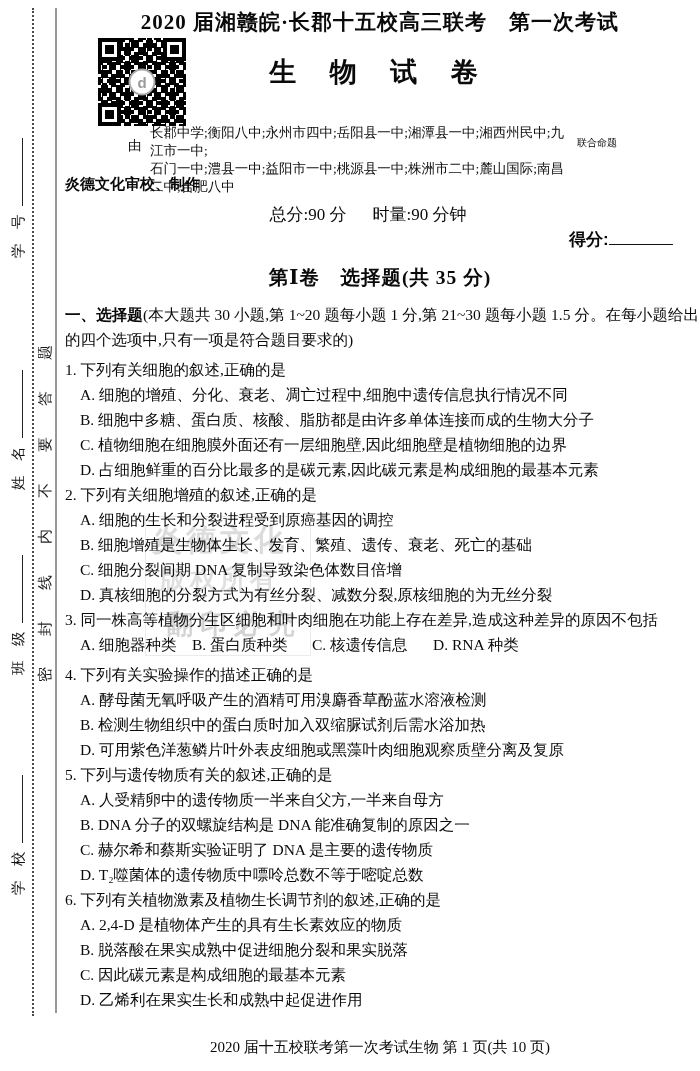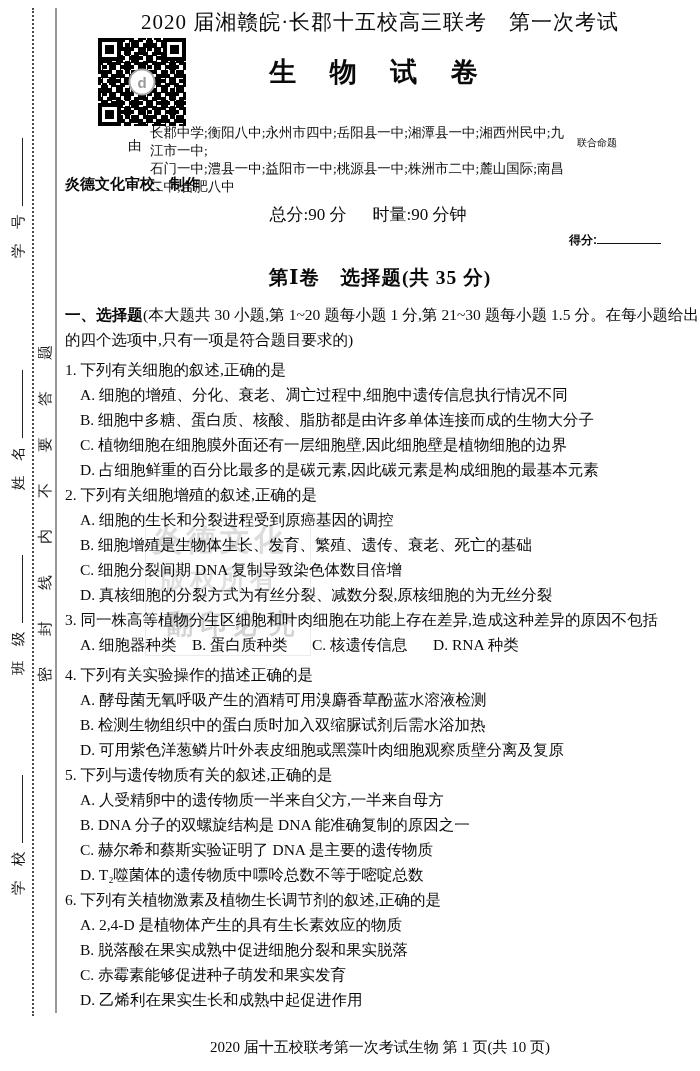--- a/index.html
+++ b/index.html
@@ -19,32 +19,32 @@
   .seal-text { left:36px; top:682px; width:386px; font-size:15px; letter-spacing:31px; color:#1a1a1a; }
   .field { font-size:14.5px; color:#111; }
   .field .blank { display:inline-block; width:68px; height:15px; border-bottom:1.2px solid #222; margin-left:8px; }
   .field-school { left:8px; top:895px; width:176px; }
   .field-class  { left:8px; top:675px; width:170px; }
   .field-name   { left:8px; top:490px; width:162px; }
   .field-number { left:8px; top:258px; width:162px; }
 
   
   .exam-title { left:65px; top:8px; width:630px; text-align:center;
-    font-size:21px; font-weight:normal; letter-spacing:1px; }
+    font-size:21px; font-weight:bold; letter-spacing:1px; }
   .subject-title { left:65px; top:54px; width:630px; text-align:center;
     font-family:"Liberation Sans","DejaVu Sans",sans-serif;
     font-size:27px; font-weight:bold; letter-spacing:13px; }
   .by-label { left:128px; top:137px; font-size:13.5px; }
   .schools { left:150px; top:124px; width:424px; font-size:13.5px; line-height:18px; color:#0d0d0d; }
   .joint-label { left:577px; top:136px; font-size:10px; }
   .producer-line { left:65px; top:175px; width:630px; text-align:left;
     font-family:"Liberation Sans","DejaVu Sans",sans-serif; font-size:15px; font-weight:bold; }
   .score-time { left:53px; top:203px; width:630px; text-align:center; font-size:17px; }
   .score-time .gap { display:inline-block; width:26px; }
-  .score-field { left:569px; top:228px; font-size:12px; font-weight:bold;
+  .score-field { left:569px; top:228px; font-size:17px; font-weight:bold;
     font-family:"Liberation Sans","DejaVu Sans",sans-serif; }
   .score-field .blank { display:inline-block; width:64px; height:16px; border-bottom:1.5px solid #111; }
 
   
   .qr { left:98px; top:38px; width:88px; height:88px; z-index:2;
     background:
       conic-gradient(from 90deg, #000 0 25%, transparent 0 50%, #000 0 75%, transparent 0) 3px 2px/15px 15px,
       conic-gradient(#000 0 25%, #fff 0 50%, #000 0 75%, #fff 0) 0 0/9px 9px; }
   .qr .f { position:absolute; width:23px; height:23px; border:4px solid #000; background:#fff; }
   .qr .f::after { content:""; position:absolute; inset:3px; background:#000; }
@@ -174,21 +174,21 @@
       <div class="q-line opt">A. 人受精卵中的遗传物质一半来自父方,一半来自母方</div>
       <div class="q-line opt">B. DNA 分子的双螺旋结构是 DNA 能准确复制的原因之一</div>
       <div class="q-line opt">C. 赫尔希和蔡斯实验证明了 DNA 是主要的遗传物质</div>
       <div class="q-line opt">D. T₂噬菌体的遗传物质中嘌呤总数不等于嘧啶总数</div>
     </div>
 
     <div class="q">
       <div class="q-line stem">6. 下列有关植物激素及植物生长调节剂的叙述,正确的是</div>
       <div class="q-line opt">A. 2,4-D 是植物体产生的具有生长素效应的物质</div>
       <div class="q-line opt">B. 脱落酸在果实成熟中促进细胞分裂和果实脱落</div>
-      <div class="q-line opt">C. 赤霉素能够促进种子萌发和果实发育</div>
+      <div class="q-line opt">C. 因此碳元素是构成细胞的最基本元素</div>
       <div class="q-line opt">D. 乙烯利在果实生长和成熟中起促进作用</div>
     </div>
 
   </div>
 
   <div class="abs z1 page-footer">2020 届十五校联考第一次考试生物 第 1 页(共 10 页)</div>
 
 </div>
 
 </body></html>

